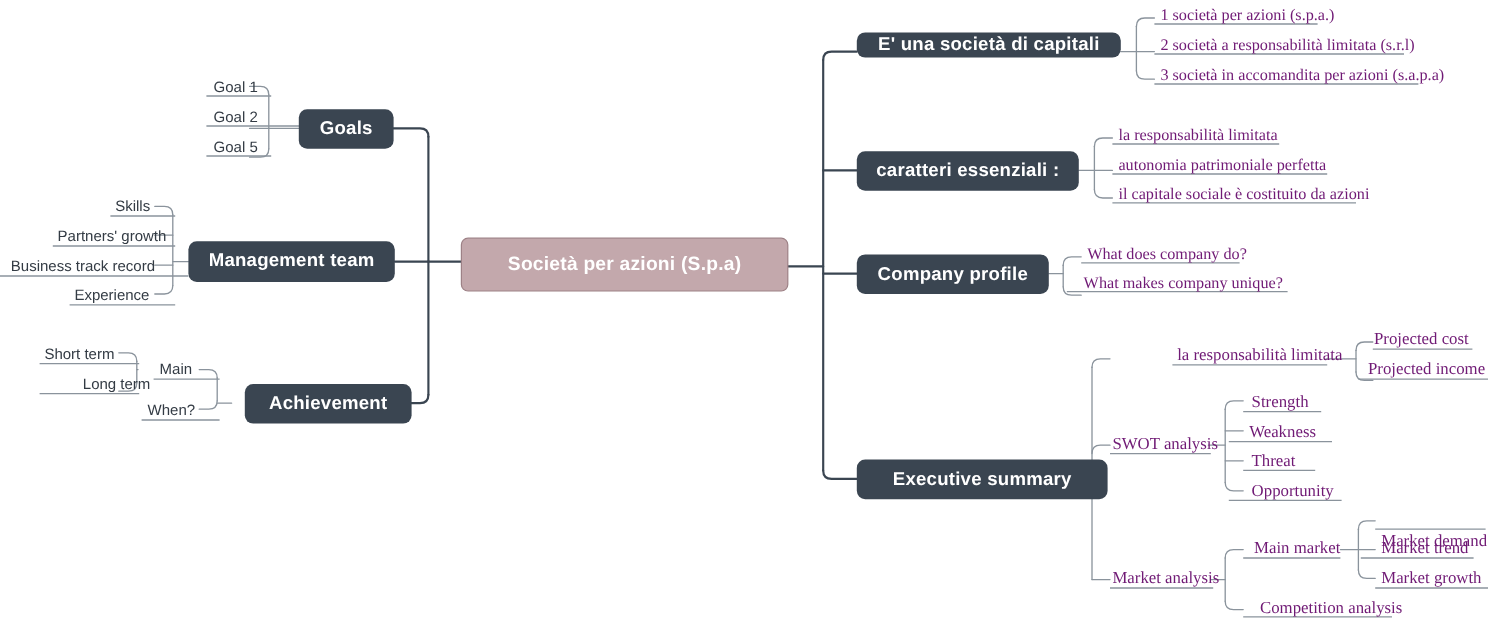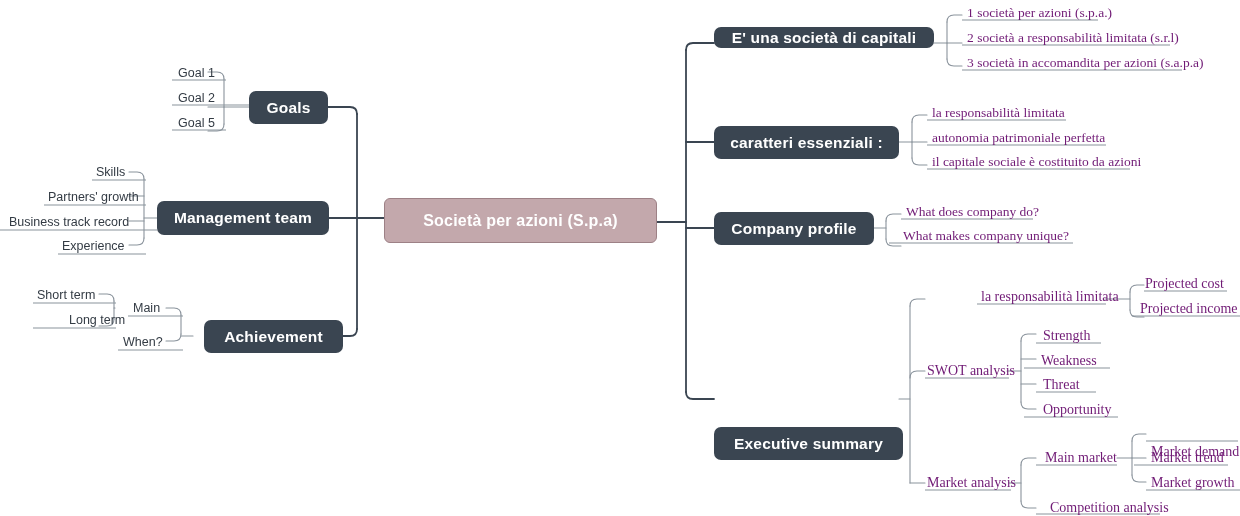--- a/index.html
+++ b/index.html
@@ -269,21 +269,21 @@
   </div>
 
   <div class="node branch" style="left:714px; top:126px; width:185px; height:33px;">
     <span>caratteri essenziali :</span>
   </div>
 
   <div class="node branch" style="left:714px; top:212px; width:160px; height:33px;">
     <span>Company profile</span>
   </div>
 
-  <div class="node branch" style="left:714px; top:383px; width:189px; height:33px;margin-top:44px;">
+  <div class="node branch" style="left:714px; top:383px; width:209px; height:33px;">
     <span>Executive summary</span>
   </div>
 
   <div class="leaf serif" style="left:967px; top:6px;">
     <span>1 società per azioni (s.p.a.)</span>
   </div>
   <div class="leaf serif" style="left:967px; top:31px;">
     <span>2 società a responsabilità limitata (s.r.l)</span>
   </div>
   <div class="leaf serif" style="left:967px; top:56px;">

